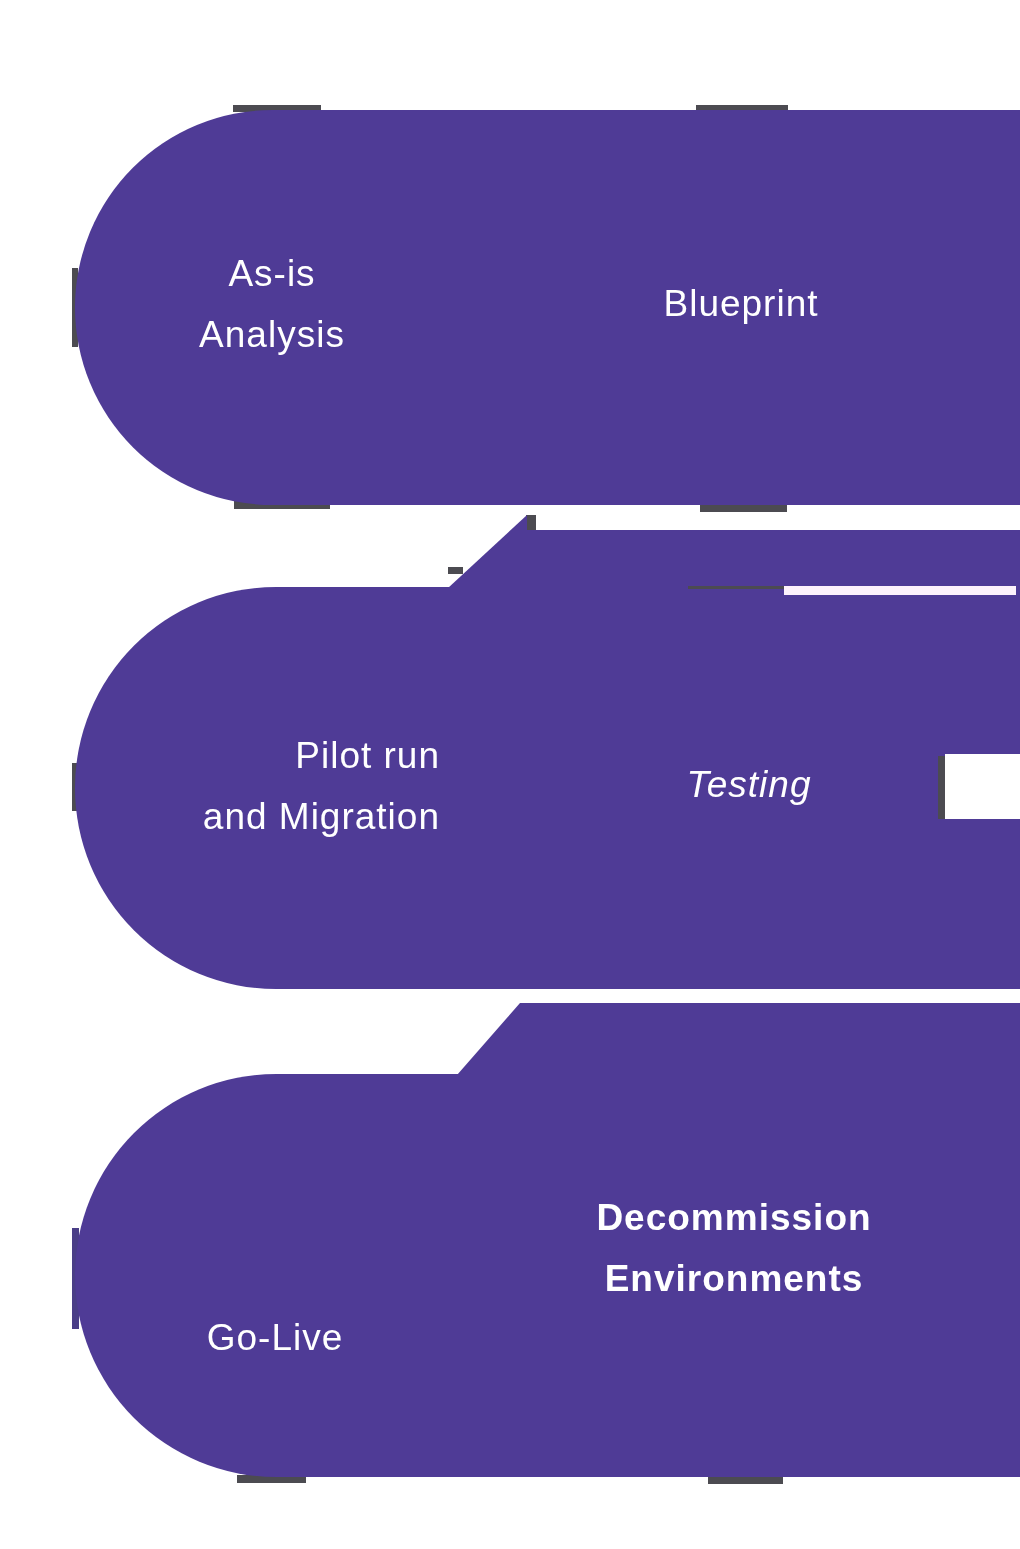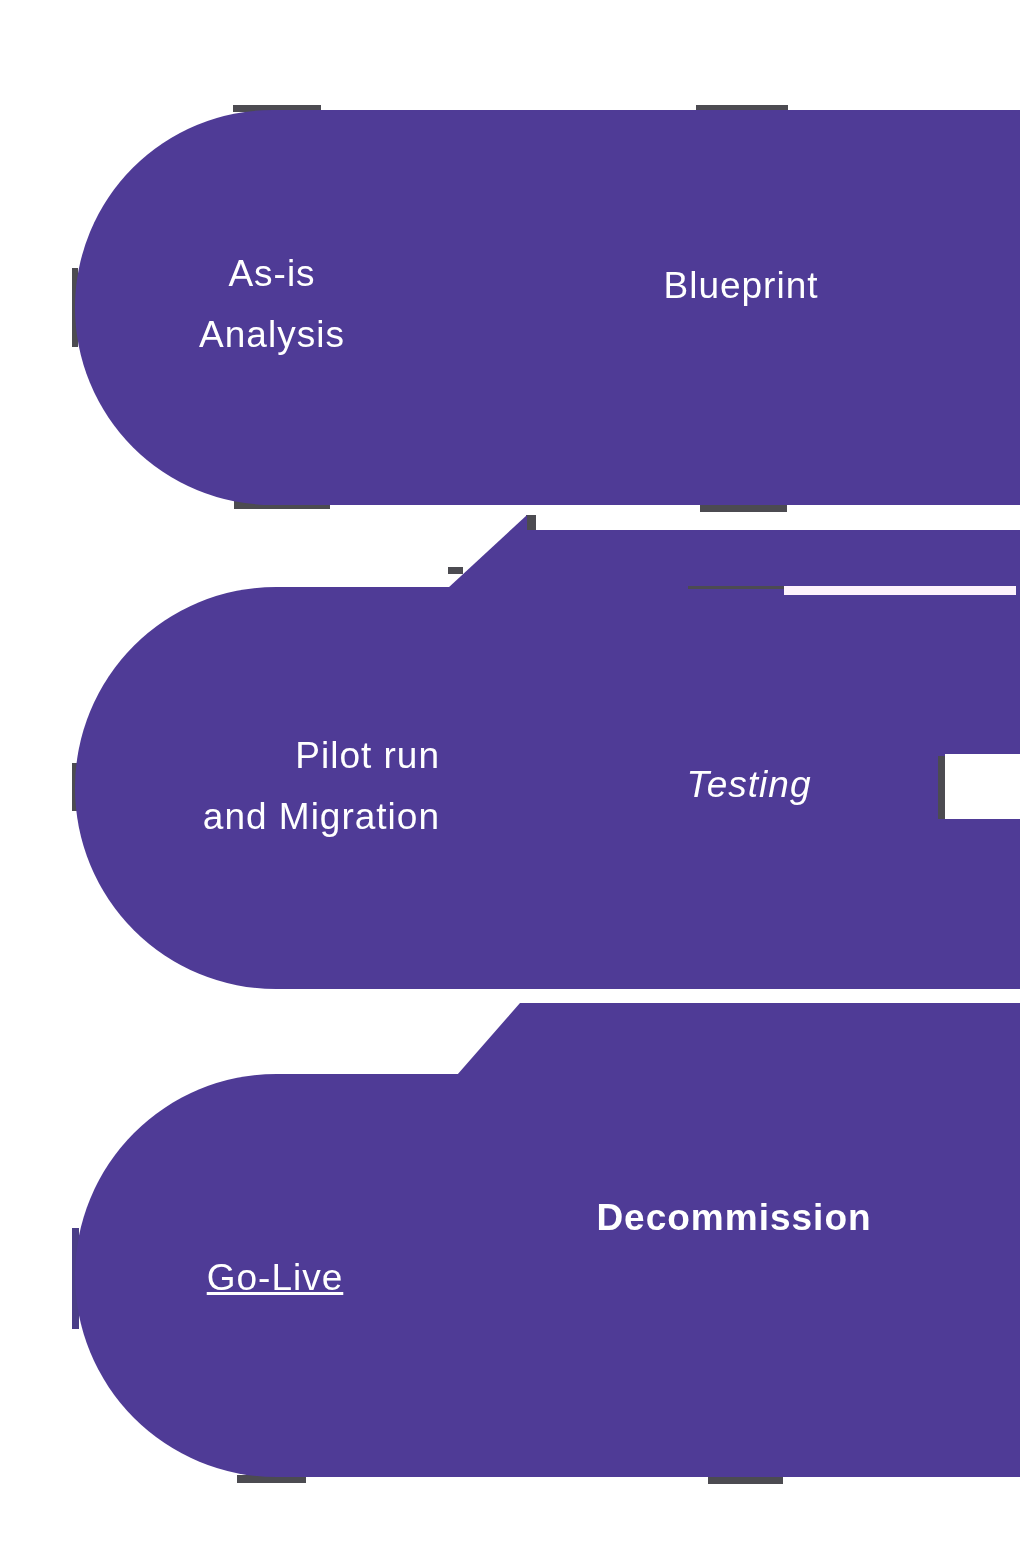--- a/index.html
+++ b/index.html
@@ -45,21 +45,21 @@
   <div class="sliver mutedbar under" style="left:72px;top:1217px;width:7px;height:101px;"></div>
   <div class="sliver dark under" style="left:237px;top:1464px;width:69px;height:8px;"></div>
   <div class="sliver dark under" style="left:708px;top:1465px;width:75px;height:8px;"></div>
 
   <div>
     <div class="shape pill" style="left:75px;top:99px;width:945px;height:395px;border-radius:198px 0 0 198px;"></div>
     <div class="label" style="left:122px;top:232px;width:300px;">
       <div>As-is</div>
       <div>Analysis</div>
     </div>
-    <div class="label" style="left:591px;top:244px;width:300px;text-align:center;">
+    <div class="label" style="left:591px;top:262px;width:300px;text-align:center;">
       <div>Blueprint</div>
     </div>
   </div>
 
   <div>
     <div class="shape pill" style="left:75px;top:576px;width:945px;height:402px;border-radius:201px 0 0 201px;"></div>
     <div class="shape" style="left:526px;top:519px;width:494px;height:61px;"></div>
     <svg class="tri" style="left:440px;top:500px;" width="100" height="80" viewBox="0 0 100 80">
       <polygon points="8,77 87,4 87,77"></polygon>
     </svg>
@@ -75,21 +75,22 @@
       <div>Testing</div>
     </div>
   </div>
 
   <div>
     <div class="shape pill" style="left:75px;top:1063px;width:945px;height:403px;border-radius:202px 0 0 202px;"></div>
     <div class="shape" style="left:520px;top:992px;width:500px;height:75px;"></div>
     <svg class="tri" style="left:450px;top:985px;" width="80" height="85" viewBox="0 0 80 85">
       <polygon points="7,79 70,7 70,79"></polygon>
     </svg>
-    <div class="label" style="left:125px;top:1236px;width:300px;text-decoration:underline;">
+    <div class="label" style="left:125px;top:1296px;width:300px;">
       <div>Go-Live</div>
     </div>
     <div class="label" style="left:559px;top:1176px;width:350px;font-weight:bold;">
       <div>Decommission</div>
+      <div>Environments</div>
     </div>
   </div>
 
 </div>
 
 </body></html>

